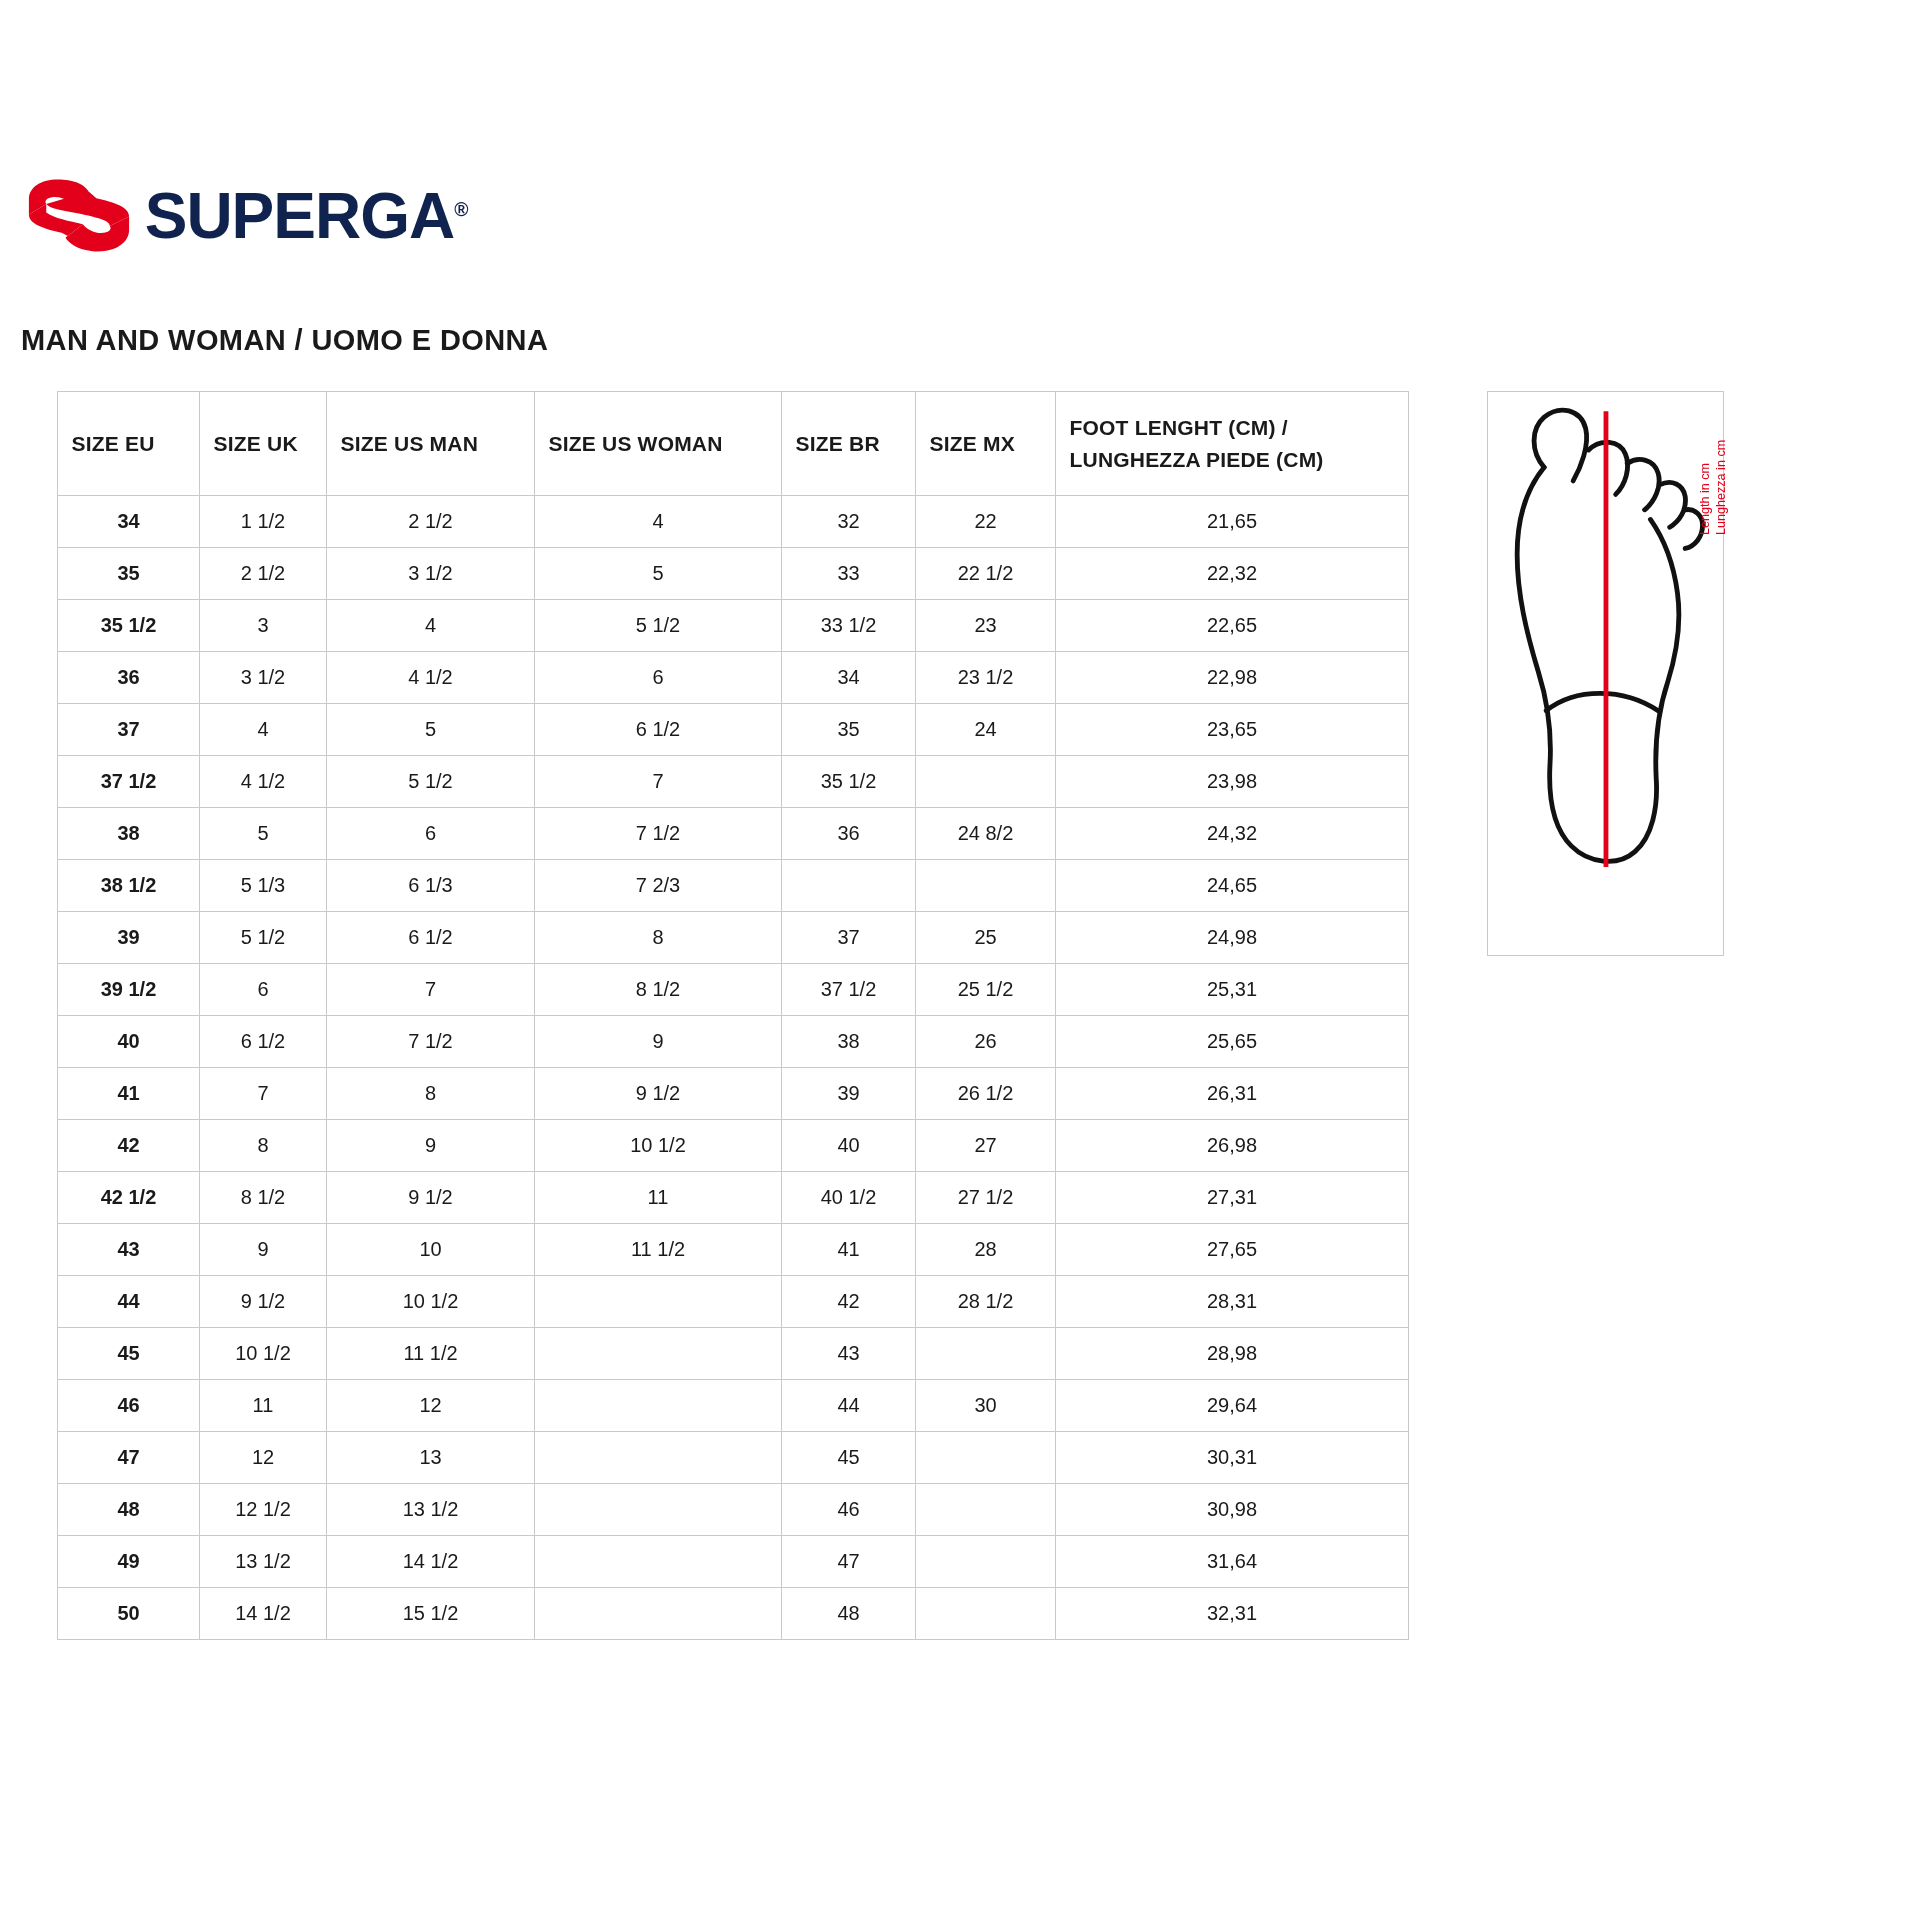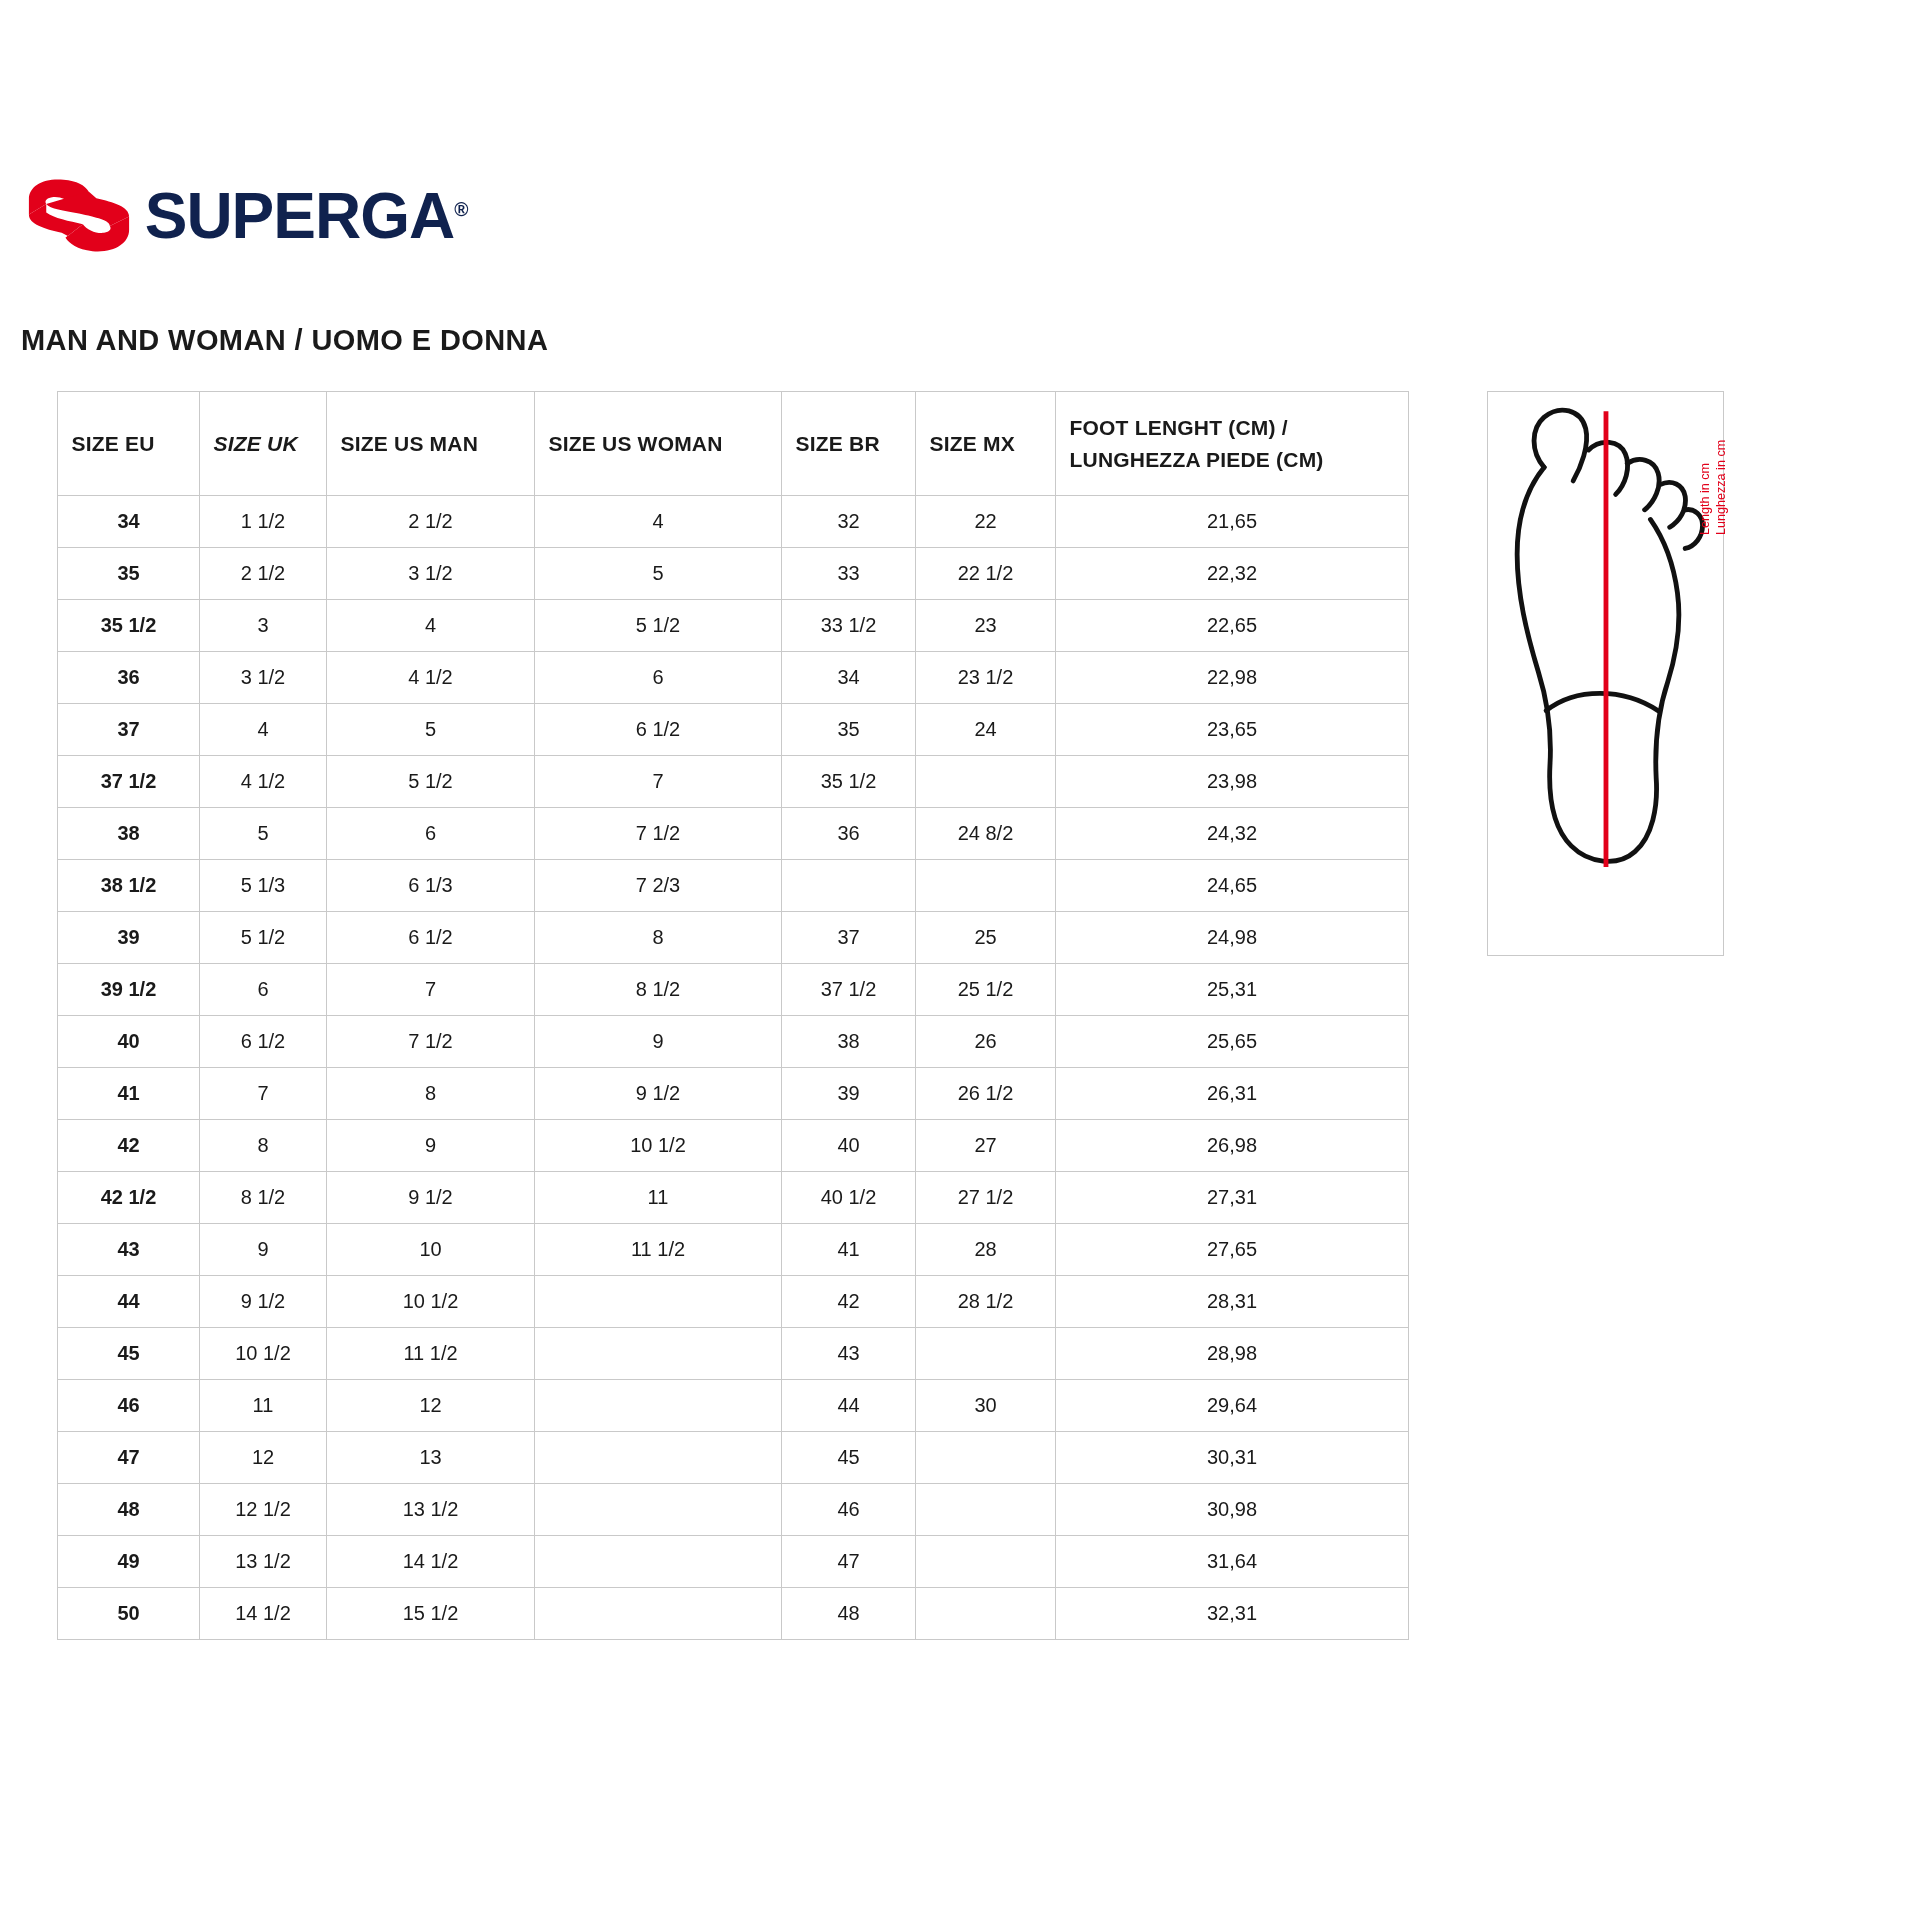--- a/index.html
+++ b/index.html
@@ -88,21 +88,21 @@
     color: #1a1a1a;
   }
   table.size-table thead th {
     font-weight: bold;
     font-size: 21px;
     height: 104px;
     vertical-align: middle;
     letter-spacing: 0.2px;
   }
   thead th.col-eu { text-align: left; padding-left: 13.5px; }
-  thead th.col-uk { text-align: left; padding-left: 13.5px; font-style: italic; }
+  thead th.col-uk { text-align: left; padding-left: 13.5px; }
   thead th.col-usman { text-align: left; padding-left: 13.5px; }
   thead th.col-uswoman { text-align: left; padding-left: 13.5px; }
   thead th.col-br { text-align: left; padding-left: 13.5px; }
   thead th.col-mx { text-align: left; padding-left: 13.5px; }
   thead th.col-foot { text-align: left; padding-left: 13.5px; line-height: 1.5; }
   tbody td.c-eu { font-weight: bold; }
 
   col.w-eu { width: 142px; }
   col.w-uk { width: 127px; }
   col.w-usman { width: 208px; }

